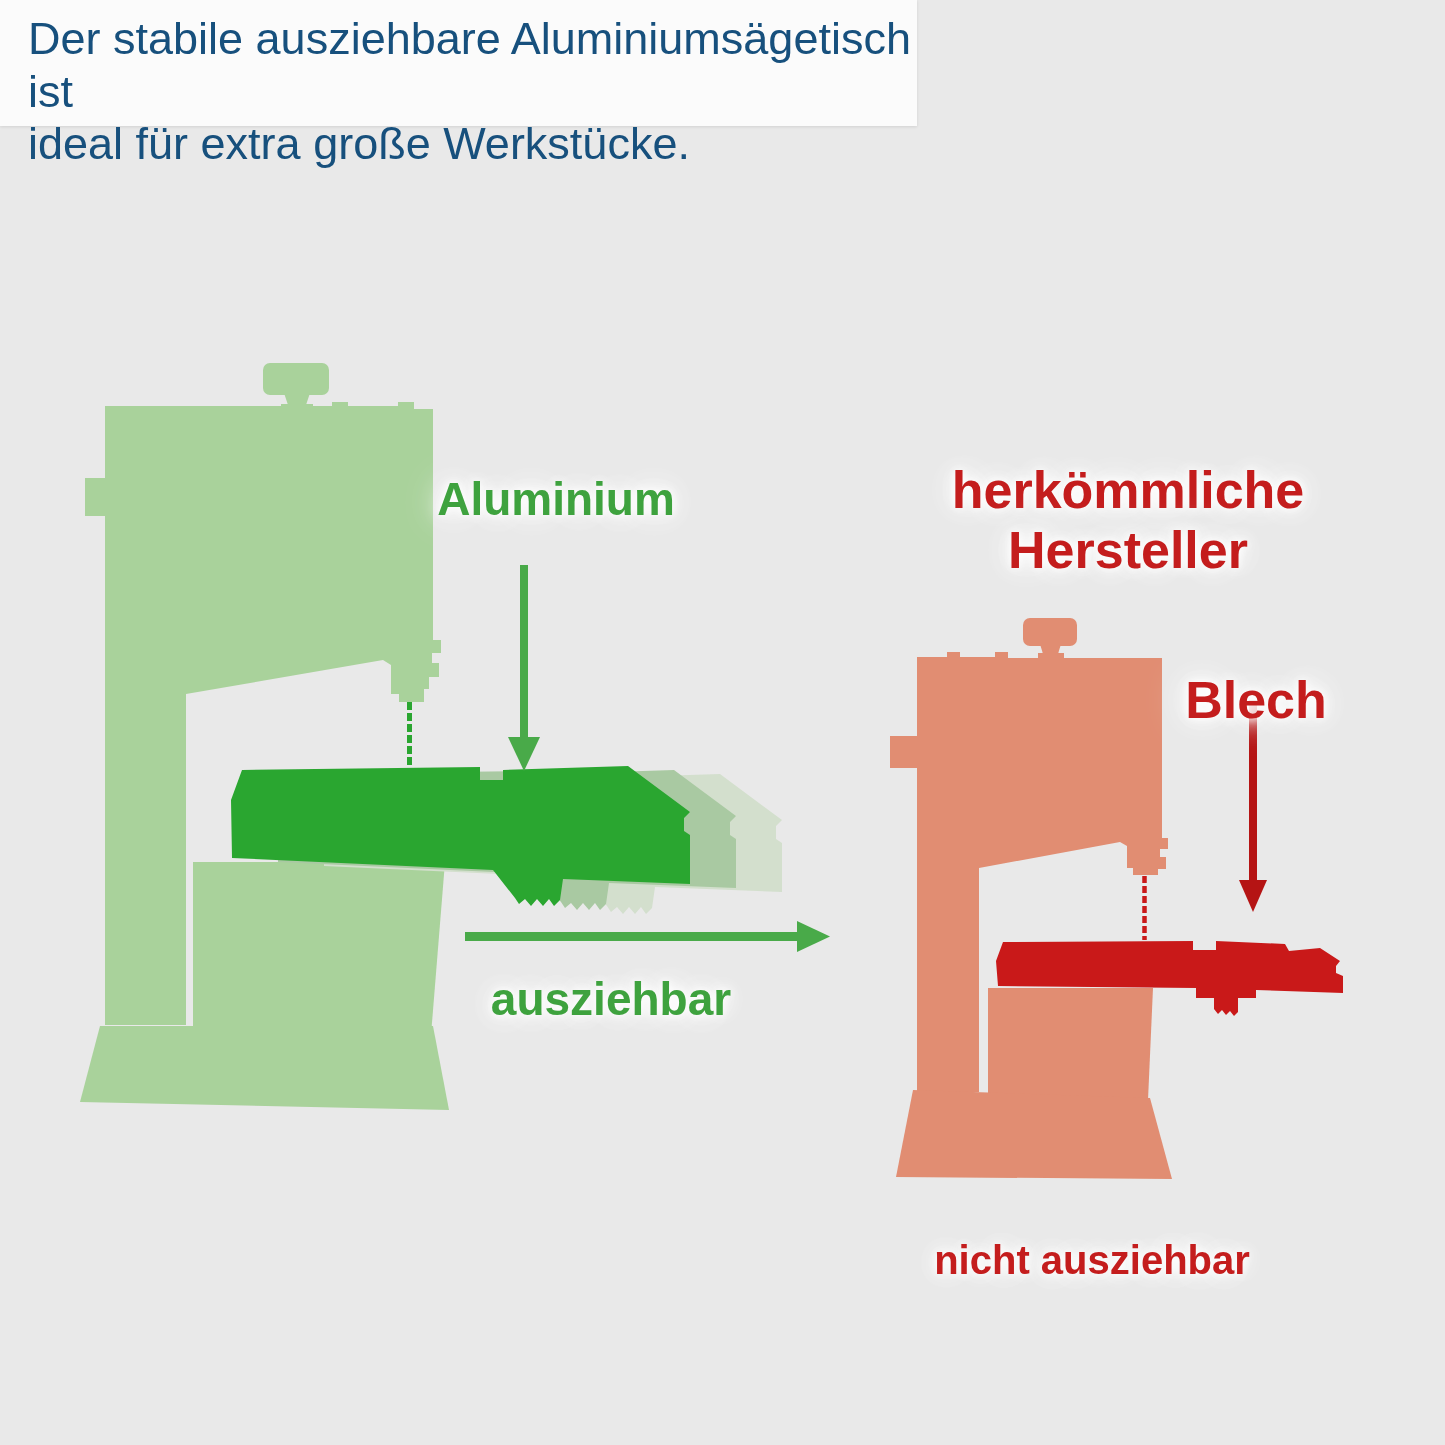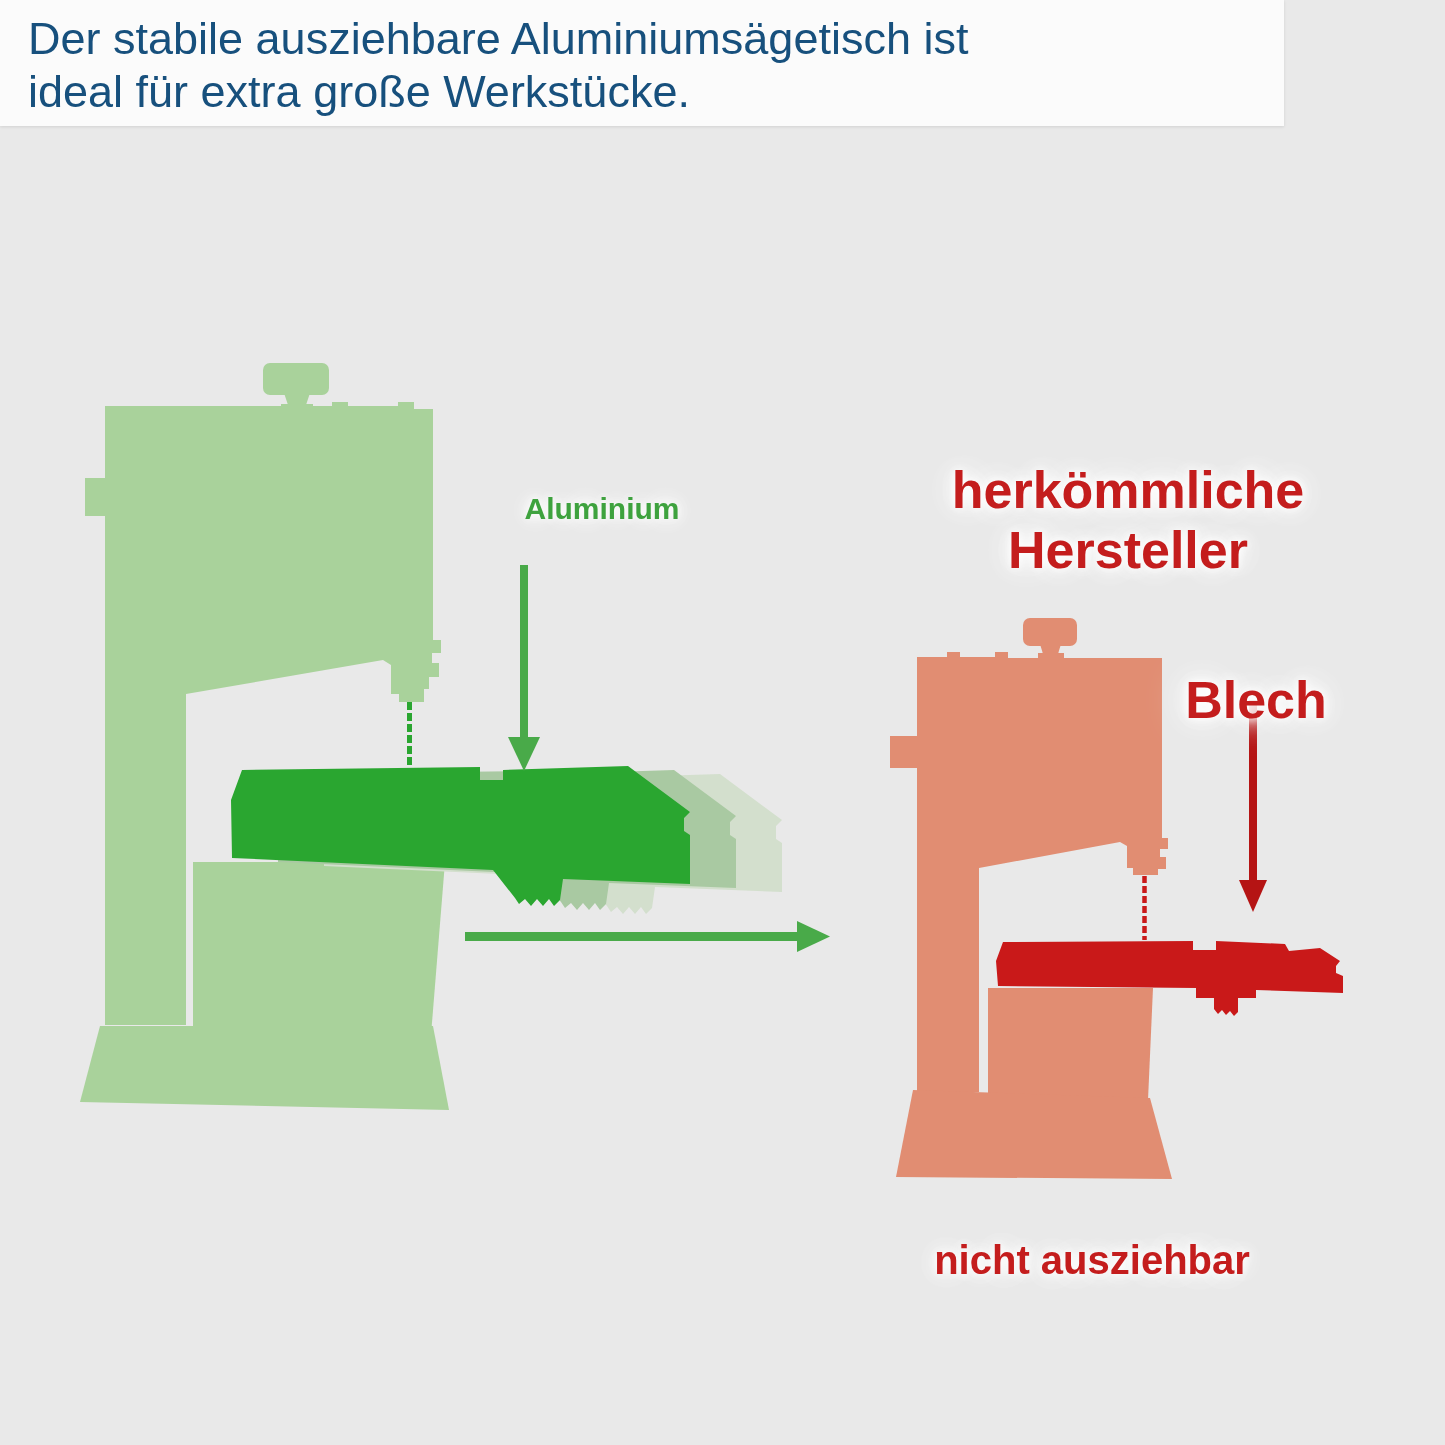--- a/index.html
+++ b/index.html
@@ -17,21 +17,21 @@
   }
   #scene {
     position: absolute;
     left: 0; top: 0;
     width: 1445px;
     height: 1445px;
   }
   .header-band {
     position: absolute;
     left: 0; top: 0;
-    width: 1284px;
+    width: 917px;
     height: 126px;
     background: var(--c-header-bg, #fbfbfb);
     box-shadow: 0 1px 3px rgba(0,0,0,0.10);
   }
   .header-text {
     position: absolute;
     left: 28px; top: 13px;
     font-size: 45px;
     line-height: 1.17;
     color: var(--c-header-text, #17507d);
@@ -48,21 +48,21 @@
   .label {
     position: absolute;
     font-weight: bold;
     white-space: pre-line;
     text-align: center;
     transform: translateX(-50%);
     text-shadow: 0 0 8px #fff, 0 0 16px #fff, 0 0 28px #fff, 0 0 40px rgba(255,255,255,0.9);
   }
   .label.green { color: var(--c-label-green, #3ea23e); }
   .label.red   { color: var(--c-label-red, #c41d1d); margin-top: 40px; }
-  .lbl-aluminium        { left: 602px;  top: 472px;  font-size: 30px; margin-top: 20px; }
+  .lbl-aluminium        { left: 556px;  top: 472px;  font-size: 46px; }
   .lbl-ausziehbar       { left: 611px;  top: 972px;  font-size: 46px; }
   .lbl-herkoemmliche    { left: 1128px; top: 420px;  font-size: 52px; line-height: 1.16; }
   .lbl-blech            { left: 1256px; top: 630px;  font-size: 52px; }
   .lbl-nicht-ausziehbar { left: 1092px; top: 1198px; font-size: 40px; }
 </style>
 </head>
 <body>
 
 <div id="canvas">
 
@@ -143,20 +143,21 @@
   </svg>
 
   <div class="header-band">
     <div class="header-text">Der stabile ausziehbare Aluminiumsägetisch ist
 ideal für extra große Werkstücke.</div>
   </div>
 
 
   <div class="label green lbl-aluminium">Aluminium</div>
 
+  <div class="label green lbl-ausziehbar">ausziehbar</div>
 
   <div class="label red lbl-herkoemmliche">herkömmliche
 Hersteller</div>
 
   <div class="label red lbl-blech">Blech</div>
 
   <div class="label red lbl-nicht-ausziehbar">nicht ausziehbar</div>
 
 </div>
 

